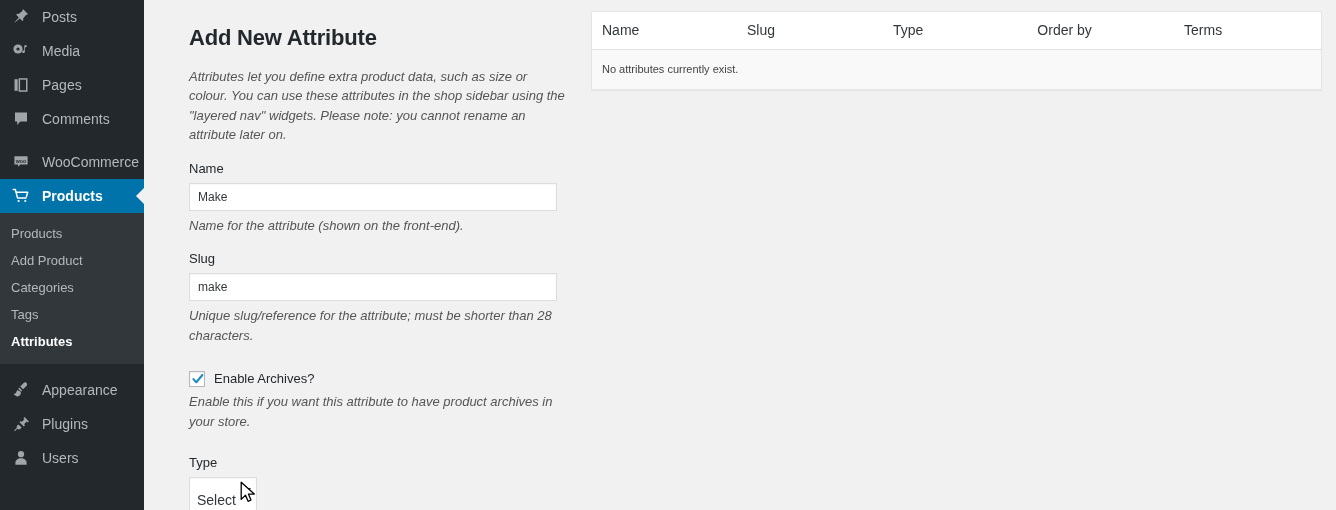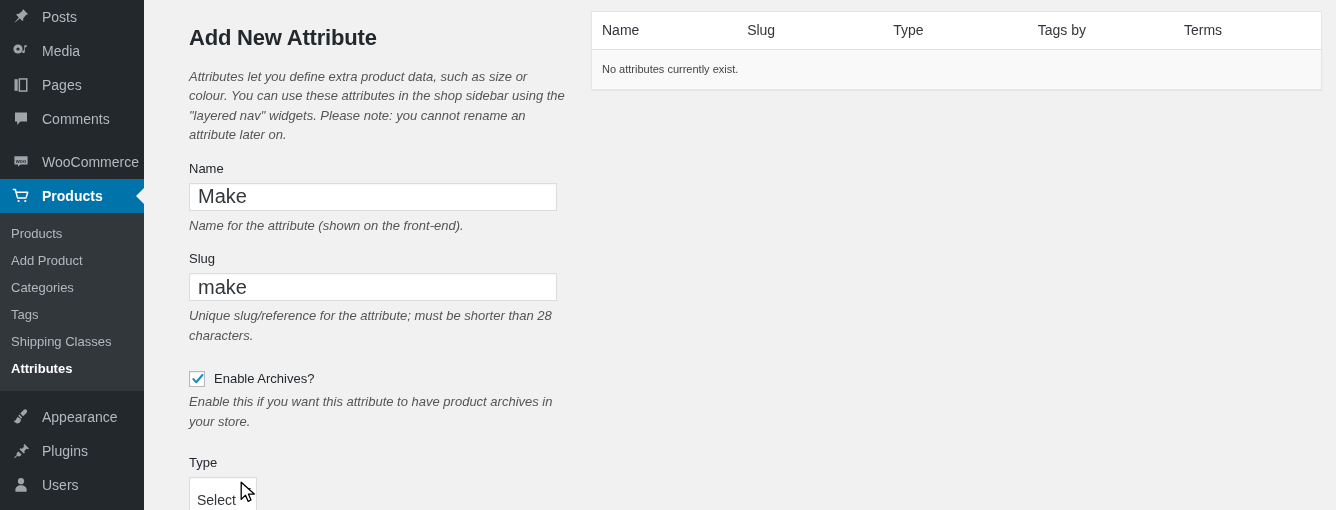--- a/index.html
+++ b/index.html
@@ -128,21 +128,21 @@
     color: #23282d;
     line-height: 16px;
     margin-bottom: 6px;
   }
   .text-input {
     display: block;
     width: 368px;
     height: 28px;
     padding: 0 8px;
     font-family: "Liberation Sans", sans-serif;
-    font-size: 20px;
+    font-size: 12px;
     color: #32373c;
     background: #fff;
     border: 1px solid #ddd;
     border-radius: 0;
     box-shadow: inset 0 1px 2px rgba(0,0,0,0.04);
     box-sizing: border-box;
     outline: none;
   }
   .field-desc {
     margin: 5px 0 0 0;
@@ -328,21 +328,20 @@
           </svg>
         </span>
         <span class="mi-label">Products</span>
       </div>
 
       <div class="submenu">
         <span class="submenu-item">Products</span>
         <span class="submenu-item">Add Product</span>
         <span class="submenu-item">Categories</span>
         <span class="submenu-item">Tags</span>
-        <span class="submenu-item">Shipping Classes</span>
         <span class="submenu-item current">Attributes</span>
       </div>
 
     </div>
 
     <div class="menu-sep"></div>
 
     <div class="menu-group">
 
       <div class="menu-item">
@@ -419,21 +418,21 @@
 
   </section>
 
   <section class="table-col">
     <table class="attr-table">
       <thead>
         <tr>
           <th class="c-name">Name</th>
           <th class="c-slug">Slug</th>
           <th class="c-type">Type</th>
-          <th class="c-order">Tags by</th>
+          <th class="c-order">Order by</th>
           <th class="c-terms">Terms</th>
         </tr>
       </thead>
       <tbody>
         <tr>
           <td colspan="5">No attributes currently exist.</td>
         </tr>
       </tbody>
     </table>
   </section>

